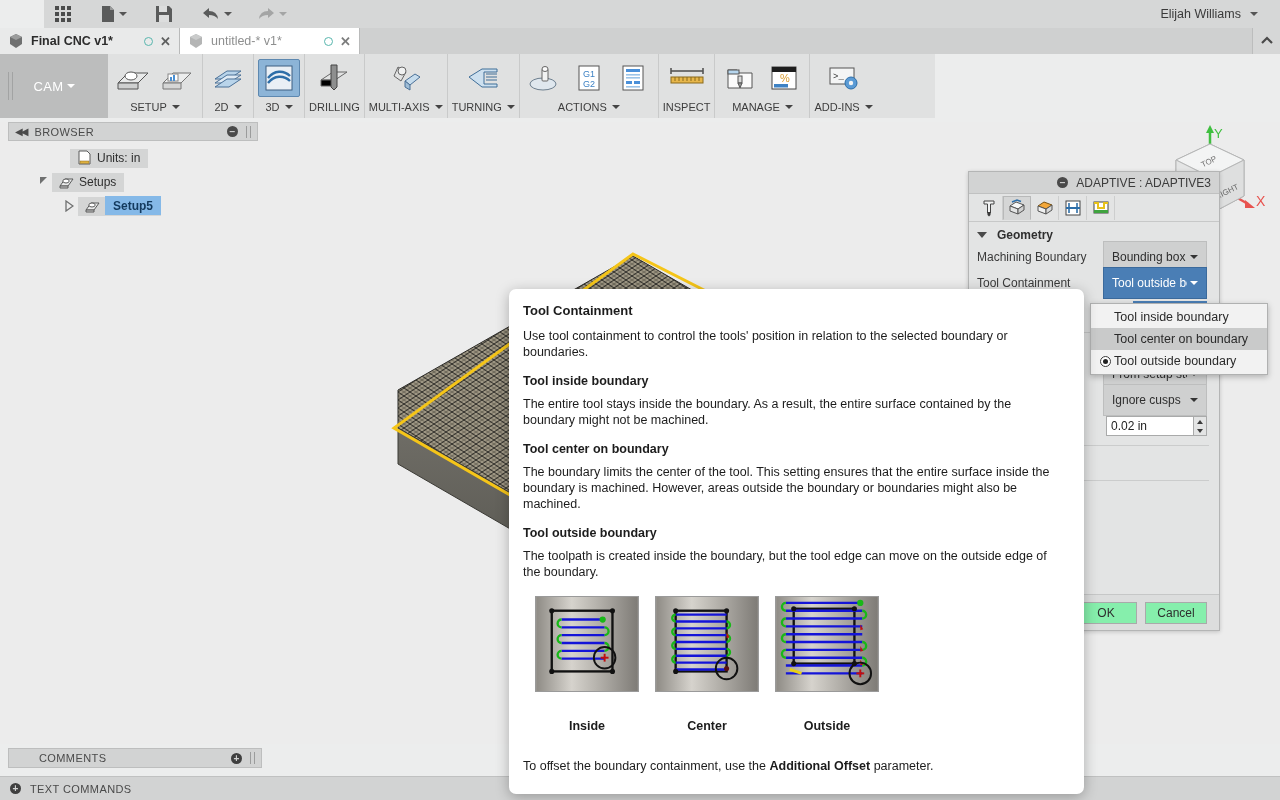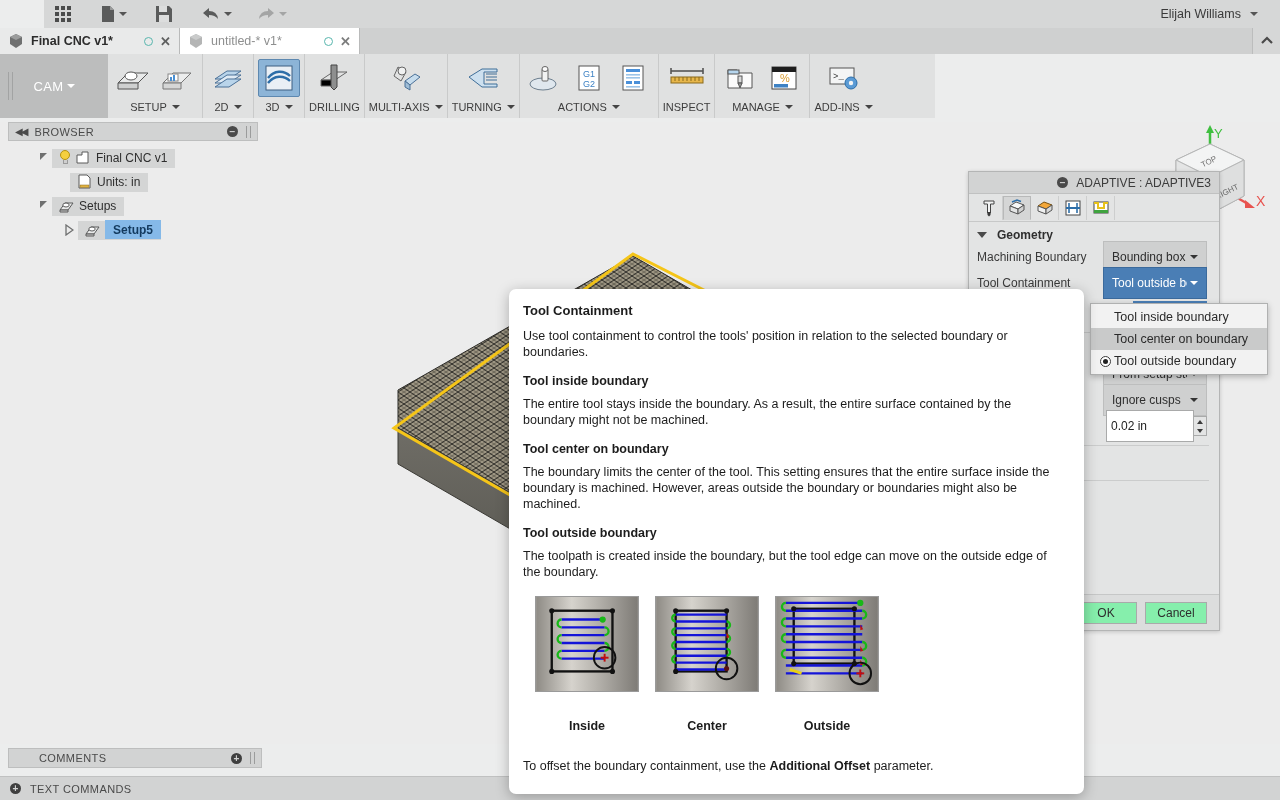--- a/index.html
+++ b/index.html
@@ -155,21 +155,21 @@
   }
   .combo.blue { background: #4a7eb5; border-color: #3b6a9c; color: #fff; }
   .combo .cv { flex: 1; overflow: hidden; white-space: nowrap; }
   .combo .caret-sm { border-top-color: #333; }
   .combo.blue .caret-sm { border-top-color: #fff; }
   .selbtn {
     height: 20px; background: #4a7eb5; color: #fff; font-size: 12px;
     display: inline-flex; align-items: center; gap: 5px; padding: 0 10px 0 5px;
   }
   .numfield {
-    width: 88px; height: 32px; background: #fff; border: 1px solid #a9aaaa;
+    width: 88px; height: 20px; background: #fff; border: 1px solid #a9aaaa;
     display: flex; align-items: center; padding: 0 4px; font-size: 12px; color: #222;
   }
   .spin { width: 13px; height: 20px; border: 1px solid #a9aaaa; border-left: none; background: #e3e4e4;
           display: flex; flex-direction: column; align-items: center; justify-content: space-around; }
   .spin i { width: 0; height: 0; border-left: 3.5px solid transparent; border-right: 3.5px solid transparent; }
   .spin i.up { border-bottom: 4px solid #3a3a3a; }
   .spin i.dn { border-top: 4px solid #3a3a3a; }
   .psep { height: 1px; background: #cbcccc; margin: 6px 10px; }
   .dlg-foot {
     position: absolute; left: 0; bottom: 0; width: 100%; height: 36px;
@@ -594,35 +594,20 @@
 
   <div class="browser-head">
     <span class="arrows">◀◀</span>
     <span>BROWSER</span>
     <span class="minus-circle">−</span>
     <span class="grip2"></span>
   </div>
 
   <div class="tree">
 
-    <div class="tnode" style="padding-left:26px">
-      <span class="tw">
-          <span class="tri-open"></span>
-        </span>
-      <span class="tlabelbox">
-        <span class="bulb">
-            <span class="glass"></span>
-            <span class="base"></span>
-          </span>
-        <svg class="ic" viewBox="0 0 17 16">
-          <path d="M2 5 L7 5 L7 2 L13 2 L13 13 L2 13 Z" fill="#fff" stroke="#5a5b5b"></path>
-        </svg>
-        <span>Final CNC v1</span>
-      </span>
-    </div>
 
 
     <div class="tnode" style="padding-left:62px">
       <span class="tlabelbox">
         <svg class="ic" viewBox="0 0 17 16">
           <path d="M3 1 L11 1 L14 4 L14 14 L3 14 Z" fill="#fff" stroke="#5a5b5b"></path>
           <rect x="4" y="11" width="9" height="2.4" fill="#e0b23f" stroke="#8a6a1d" stroke-width=".5"></rect>
         </svg>
         <span>Units: in</span>
       </span>

